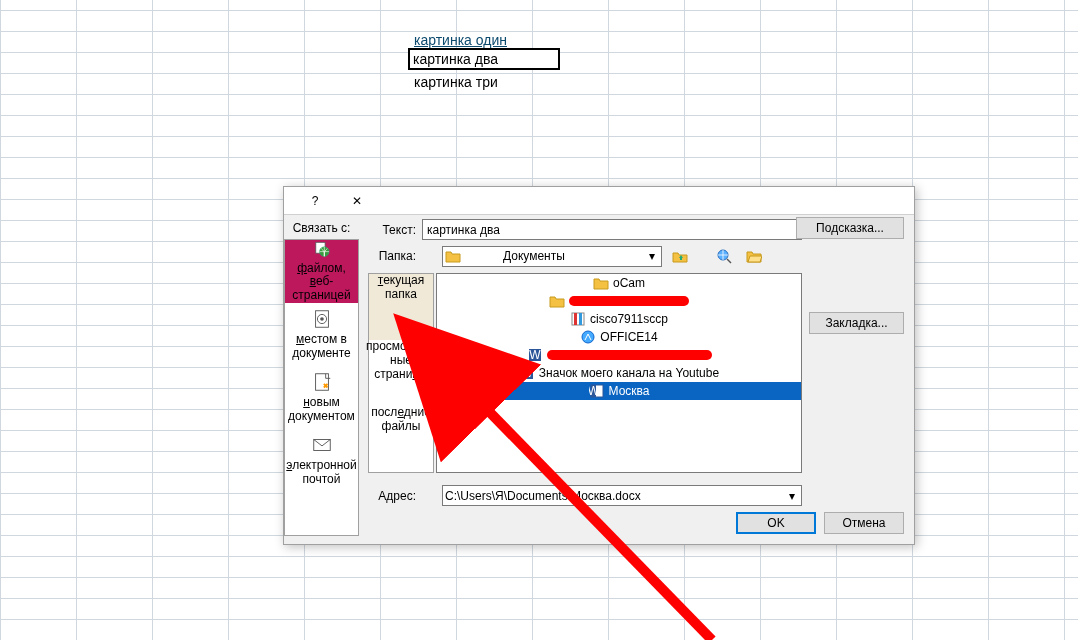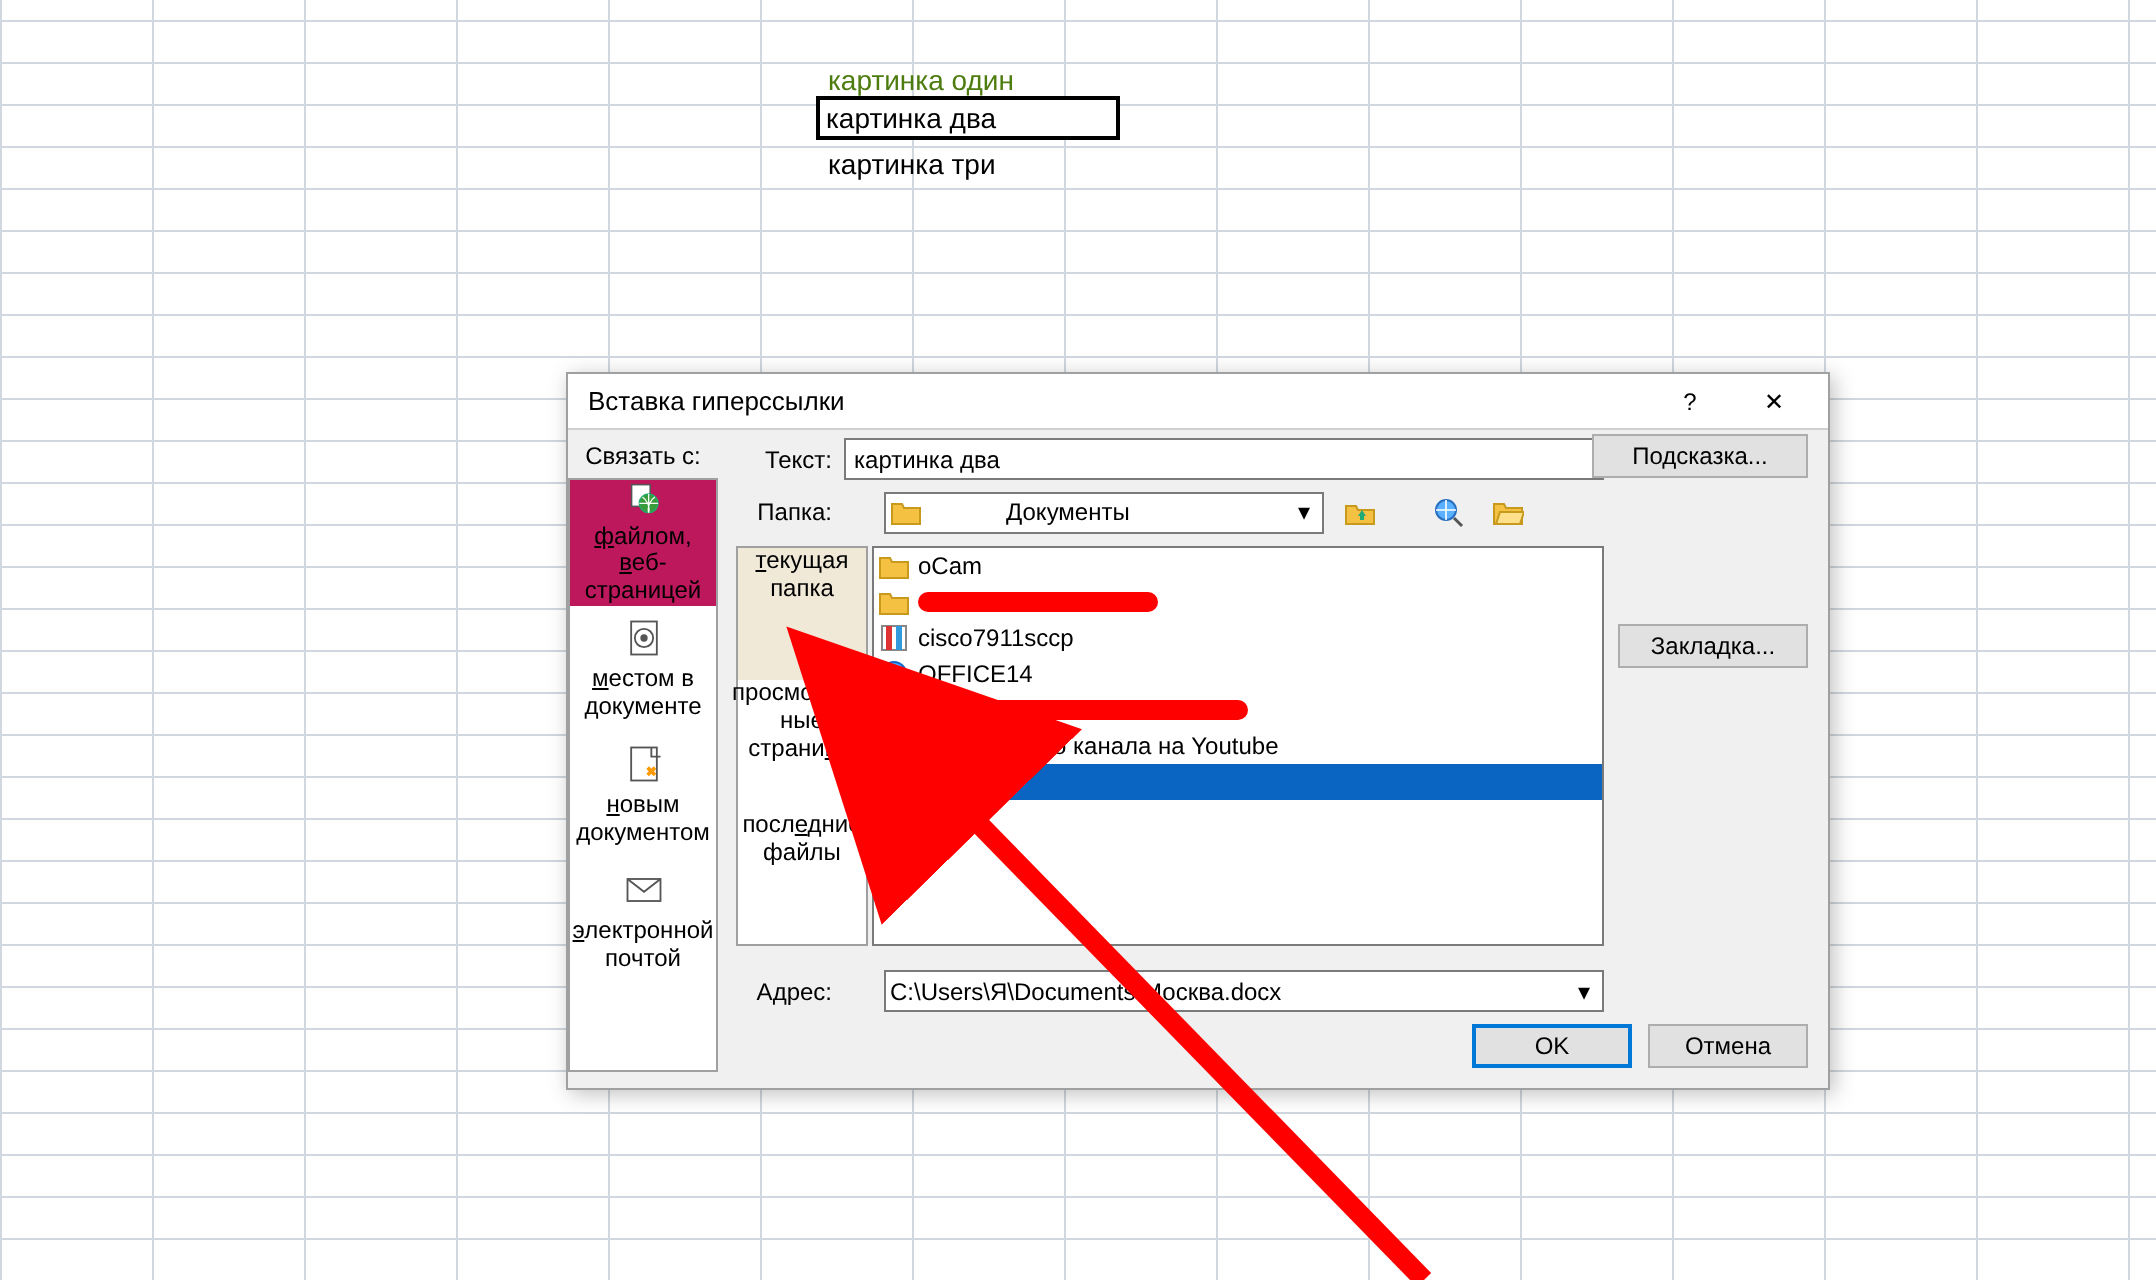--- a/index.html
+++ b/index.html
@@ -5,21 +5,21 @@
 * { box-sizing: border-box; margin: 0; padding: 0; font-family: "Segoe UI", Tahoma, sans-serif; font-size: 12px; }
 html, body { width: 1078px; height: 640px; overflow: hidden; background: #fff; }
 
 .spreadsheet { position: absolute; inset: 0; }
 .grid { position: absolute; inset: 0; }
 .grid-line-h, .grid-line-v { position: absolute; background: #d0d7de; }
 .grid-line-h { left: 0; right: 0; height: 1px; }
 .grid-line-v { top: 0; bottom: 0; width: 1px; }
 
 .cell { position: absolute; padding: 2px 4px; font-size: 14px; color: #000; white-space: nowrap; }
-.cell.link { color: #4d7c0f; }
+.cell.link { color: #0c4a6e; text-decoration: underline; }
 .cell.selected { border: 2px solid #000; background: #fff; padding: 1px 3px; }
 
 .dialog {
   position: absolute; left: 283px; top: 186px; width: 632px; height: 359px;
   background: #f0f0f0; border: 1px solid #a0a0a0; box-shadow: 2px 2px 10px rgba(0,0,0,.25);
 }
 .title-bar { display: flex; align-items: center; height: 28px; padding: 0 6px 0 10px; background: #fff; border-bottom: 1px solid #d0d0d0; }
 .title-bar .title { flex: 1; font-size: 13px; }
 .title-btn { width: 42px; height: 22px; display: flex; align-items: center; justify-content: center; cursor: pointer; }
 
@@ -50,21 +50,21 @@
 .folder-select .chev { margin-left: auto; padding: 0 4px; }
 
 .icon-btn { width: 24px; height: 22px; display: flex; align-items: center; justify-content: center; border: 1px solid transparent; cursor: pointer; }
 
 .tab-col { position: absolute; left: 84px; top: 58px; width: 66px; height: 200px; border: 1px solid #a0a0a0; background: #fff; }
 .tab { height: 66px; display: flex; align-items: flex-start; justify-content: center; text-align: center; line-height: 1.15; cursor: pointer; padding: 0 2px; }
 .tab .u { text-decoration: underline; }
 .tab.active { background: #f0e9d8; }
 
 .file-list { position: absolute; left: 152px; top: 58px; right: 112px; height: 200px; border: 1px solid #7a7a7a; background: #fff; overflow: auto; }
-.file-row { display: flex; align-items: center; height: 18px; padding: 0 2px; gap: 4px; white-space: nowrap; cursor: pointer; }
+.file-row { display: flex; align-items: center; height: 18px; padding: 0 2px; gap: 4px; white-space: nowrap; cursor: pointer; justify-content: center; }
 .file-row.sel { background: #0a64c2; color: #fff; }
 .file-row .redact { height: 10px; background: #f00; border-radius: 5px; }
 
 .addr-select { display: flex; align-items: center; border: 1px solid #7a7a7a; background: #fff; height: 21px; flex: 1; padding: 0 2px; }
 .addr-select .chev { margin-left: auto; padding: 0 4px; }
 
 .ok-cancel { position: absolute; right: 10px; bottom: 10px; display: flex; gap: 8px; }
 .ok-cancel .btn { width: 80px; }
 
 .arrow { position: absolute; pointer-events: none; }
@@ -123,21 +123,20 @@
       <div class="grid-line-h" style="top: 619px;"></div>
     </div>
 
   <div class="cell link" style="left:410px; top:30px;">картинка один</div>
   <div class="cell selected" style="left:408px; top:48px; width:152px; height:22px;">картинка два</div>
   <div class="cell" style="left:410px; top:72px;">картинка три</div>
 </div>
 
 <div class="dialog">
   <div class="title-bar">
-    <div class="title">Вставка гиперссылки</div>
     <div class="title-btn">
         <span>?</span>
       </div>
     <div class="title-btn">
         <span>✕</span>
       </div>
   </div>
 
   <div class="dlg-body">
     <div class="left-label">Связать с:</div>

